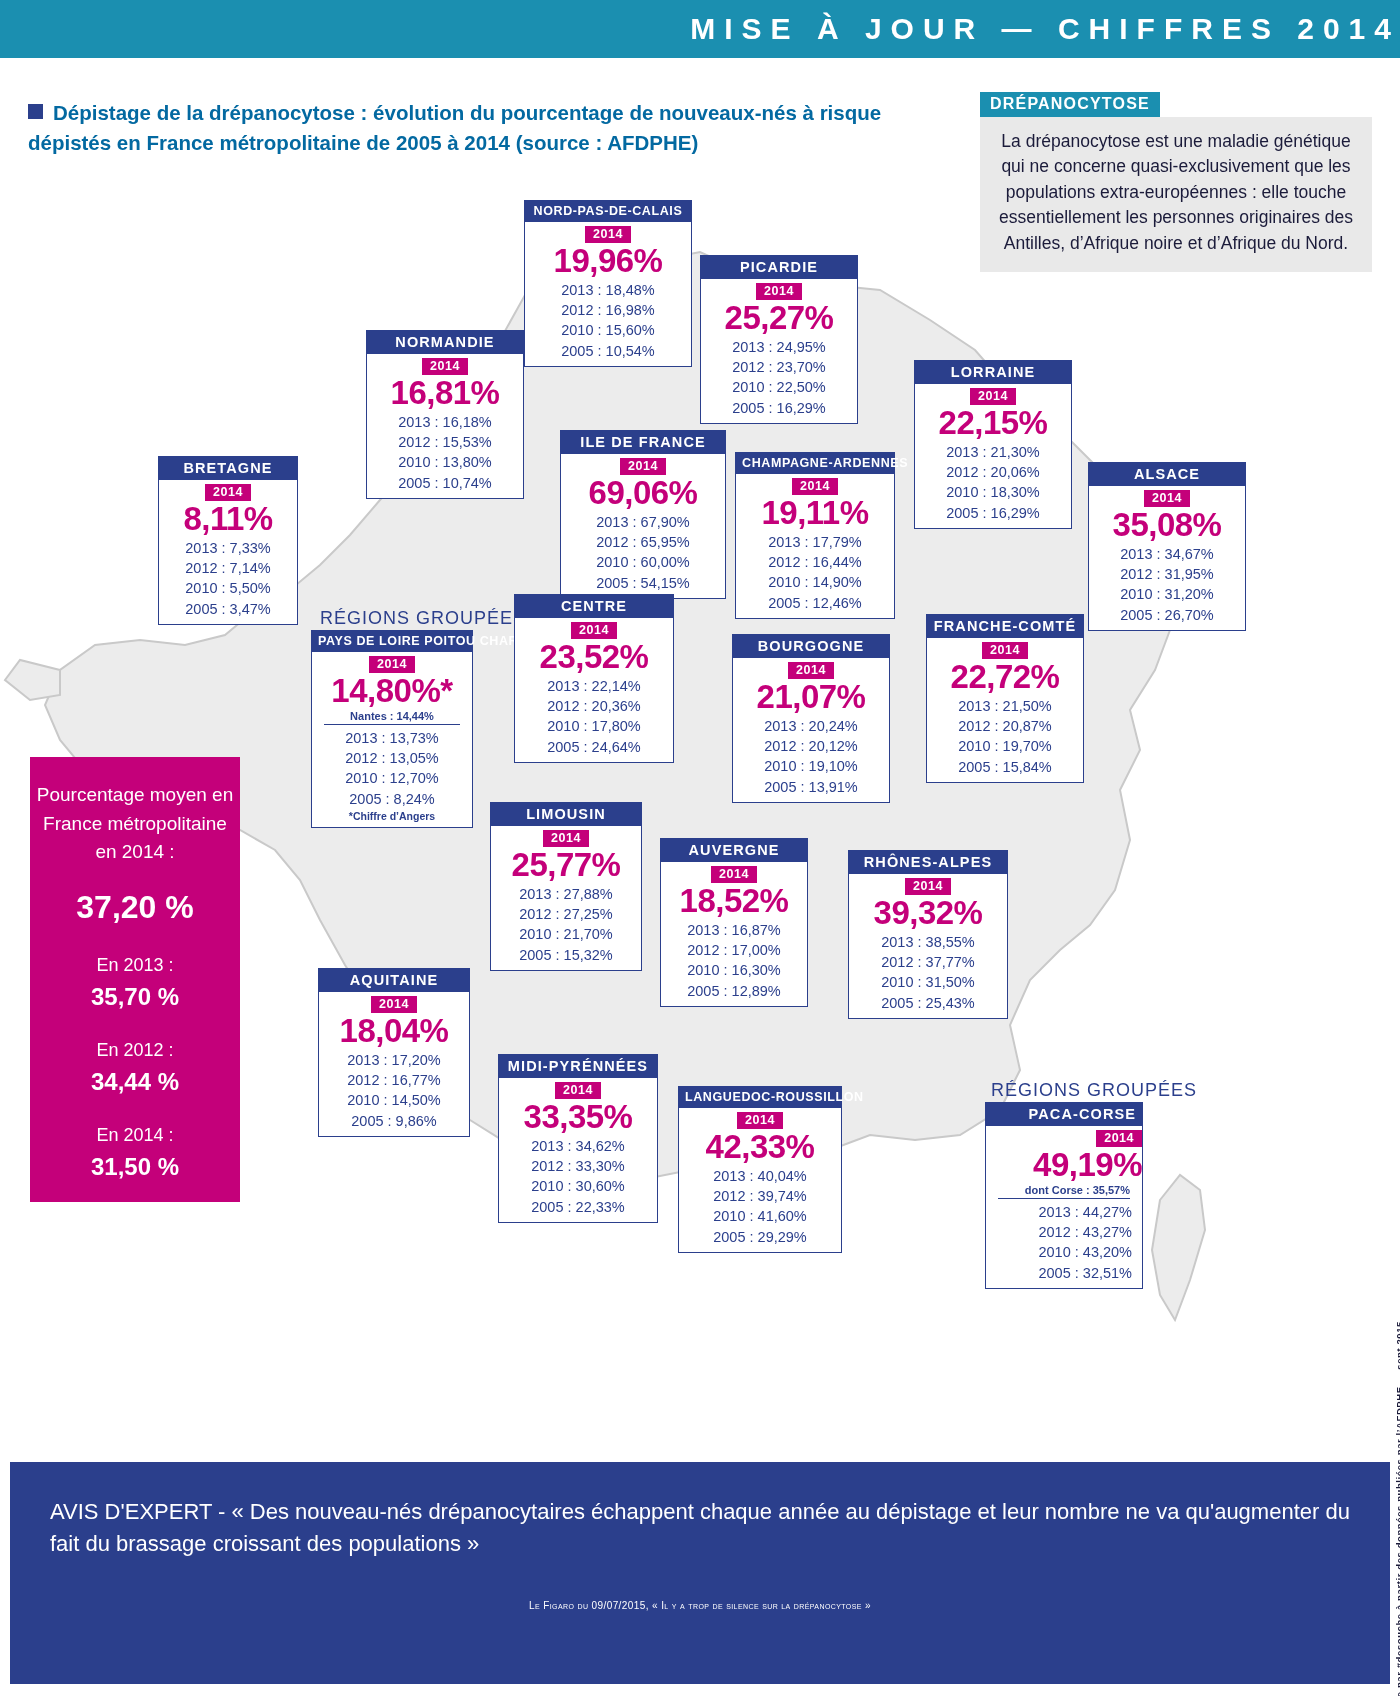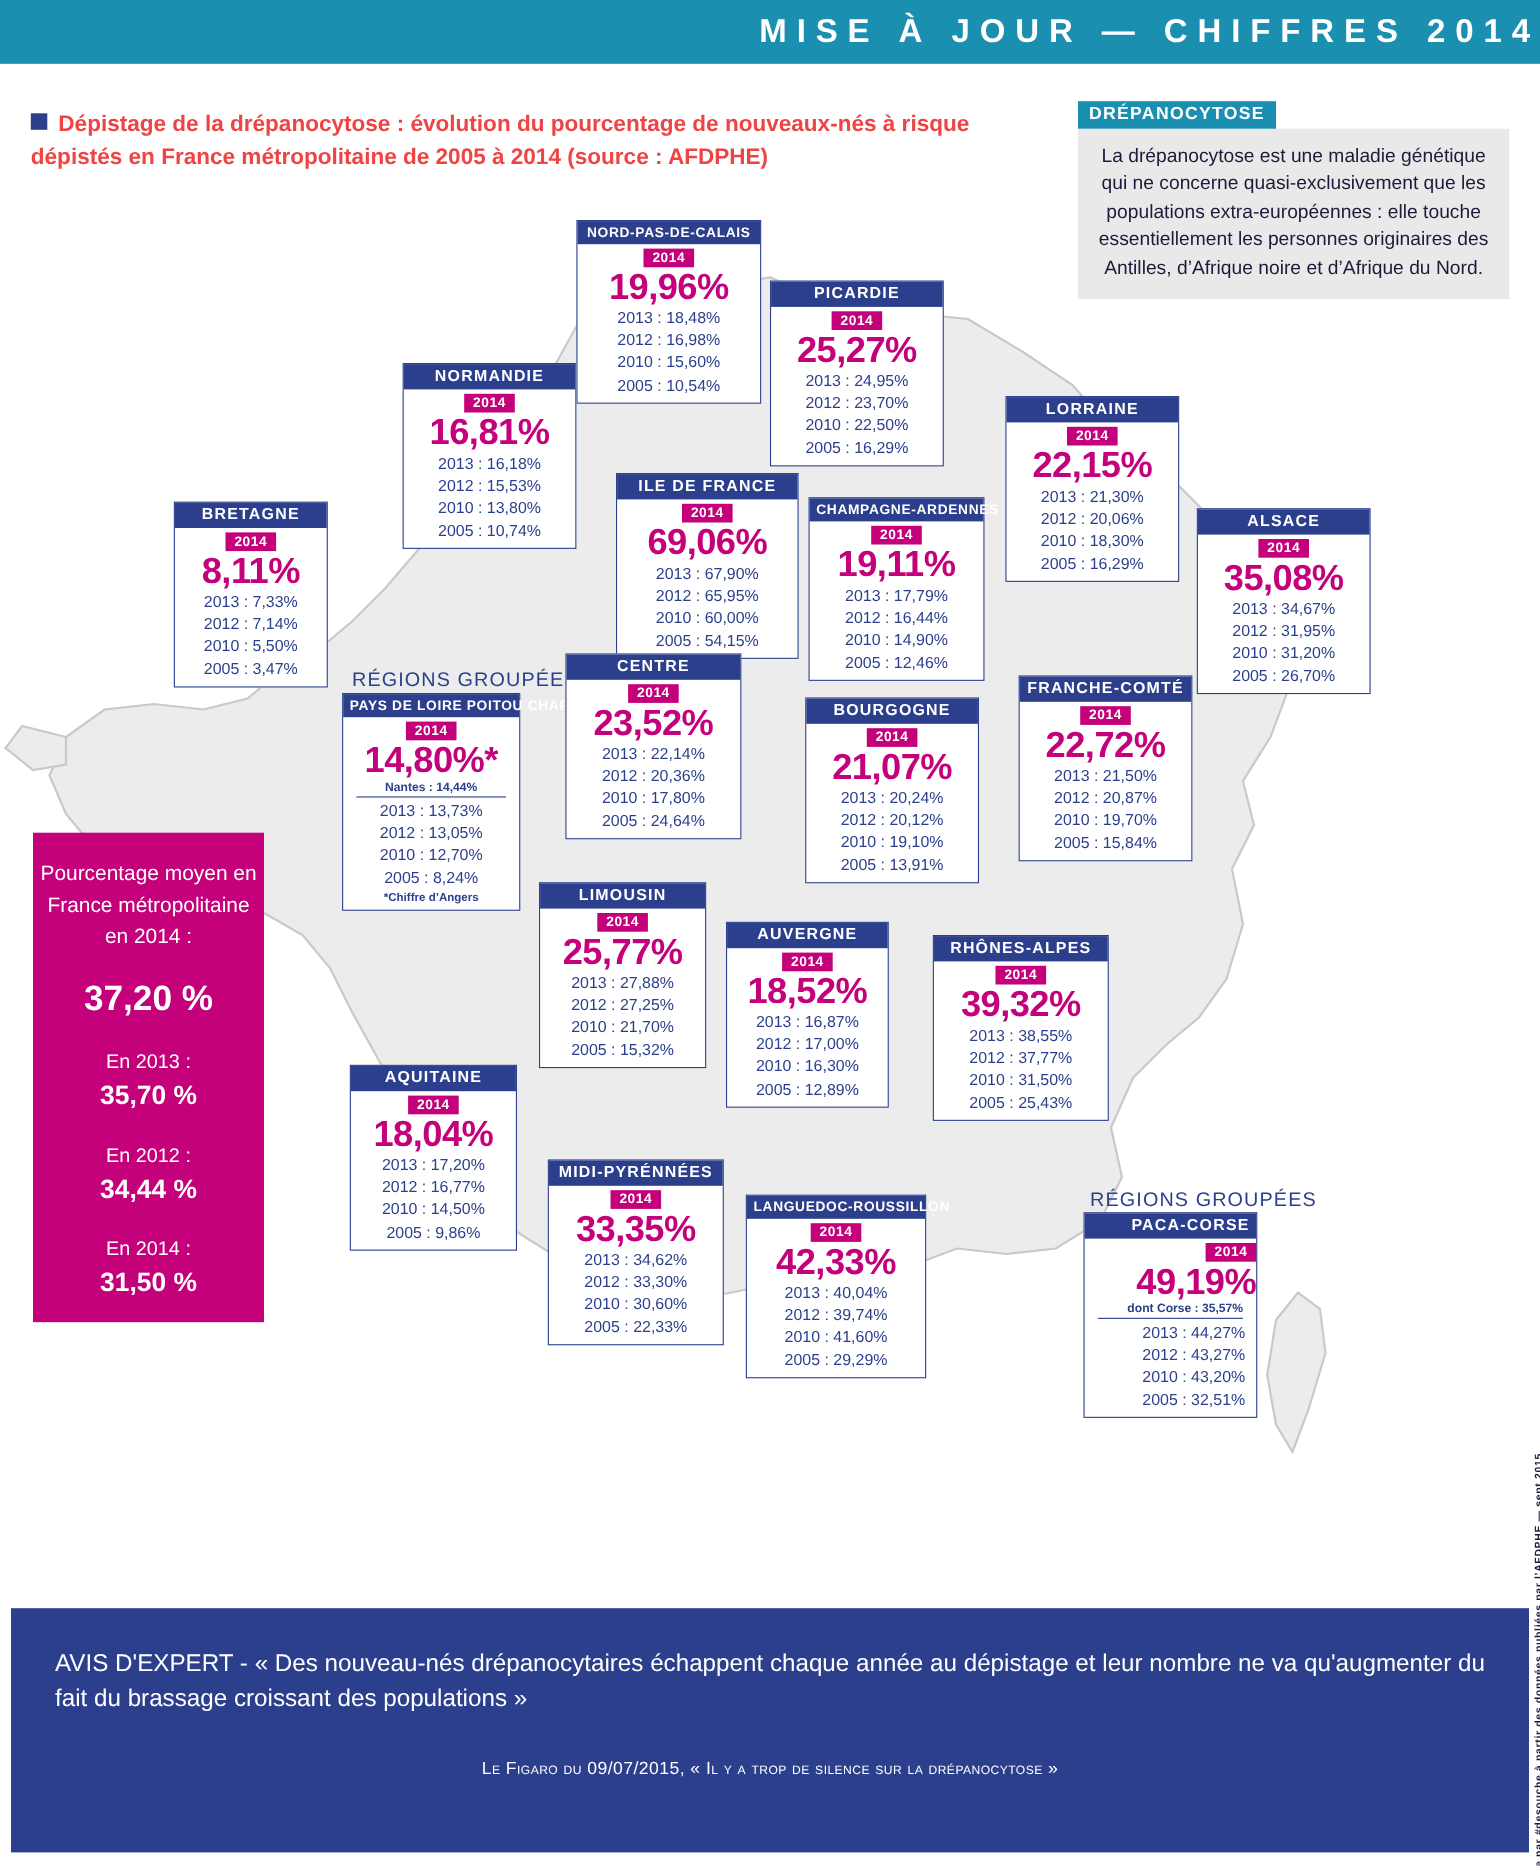--- a/index.html
+++ b/index.html
@@ -38,21 +38,21 @@
     display: inline-block;
     width: 15px; height: 15px;
     background: #2b3f8c;
     margin-right: 10px;
     vertical-align: 1px;
   }
   #intro-block .txt {
     display: inline;
     font-size: 20.5px;
     font-weight: bold;
-    color: #ef4444;
+    color: #0369a1;
     line-height: 1.45;
   }
 
   
   #info-box {
     position: absolute;
     left: 980px; top: 92px;
     width: 392px;
   }
   #info-box .tag {
@@ -181,21 +181,21 @@
     position: absolute;
     left: 10px; top: 1462px;
     width: 1380px; height: 222px;
     background: #2b3f8c;
     color: #ffffff;
     padding: 34px 40px 0 40px;
   }
   #footer .quote { font-size: 22px; line-height: 1.45; }
   #footer .src {
     text-align: center;
-    font-size: 16px;
+    font-size: 10px;
     margin-top: 40px;
     letter-spacing: 0.4px;
     font-variant: small-caps;
   }
 </style>
 </head>
 <body>
 
 <div id="header-banner">
   <div class="title">MISE À JOUR — CHIFFRES 2014</div>

